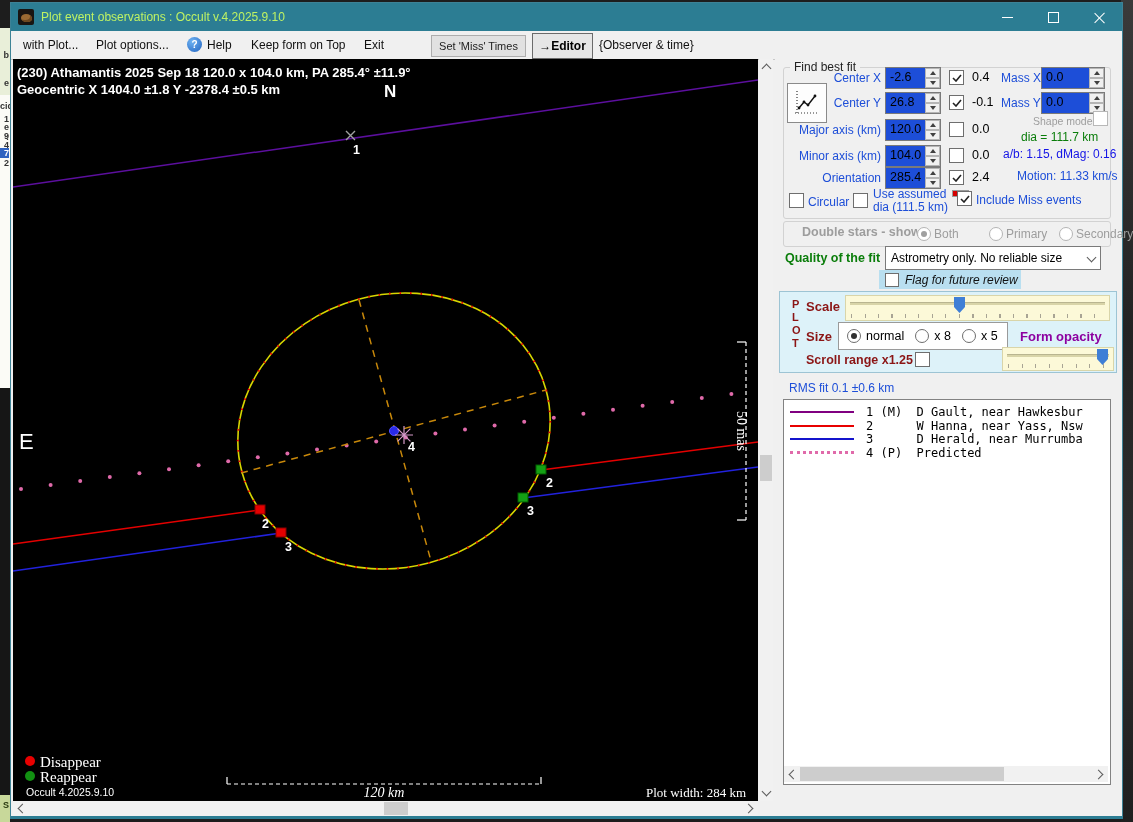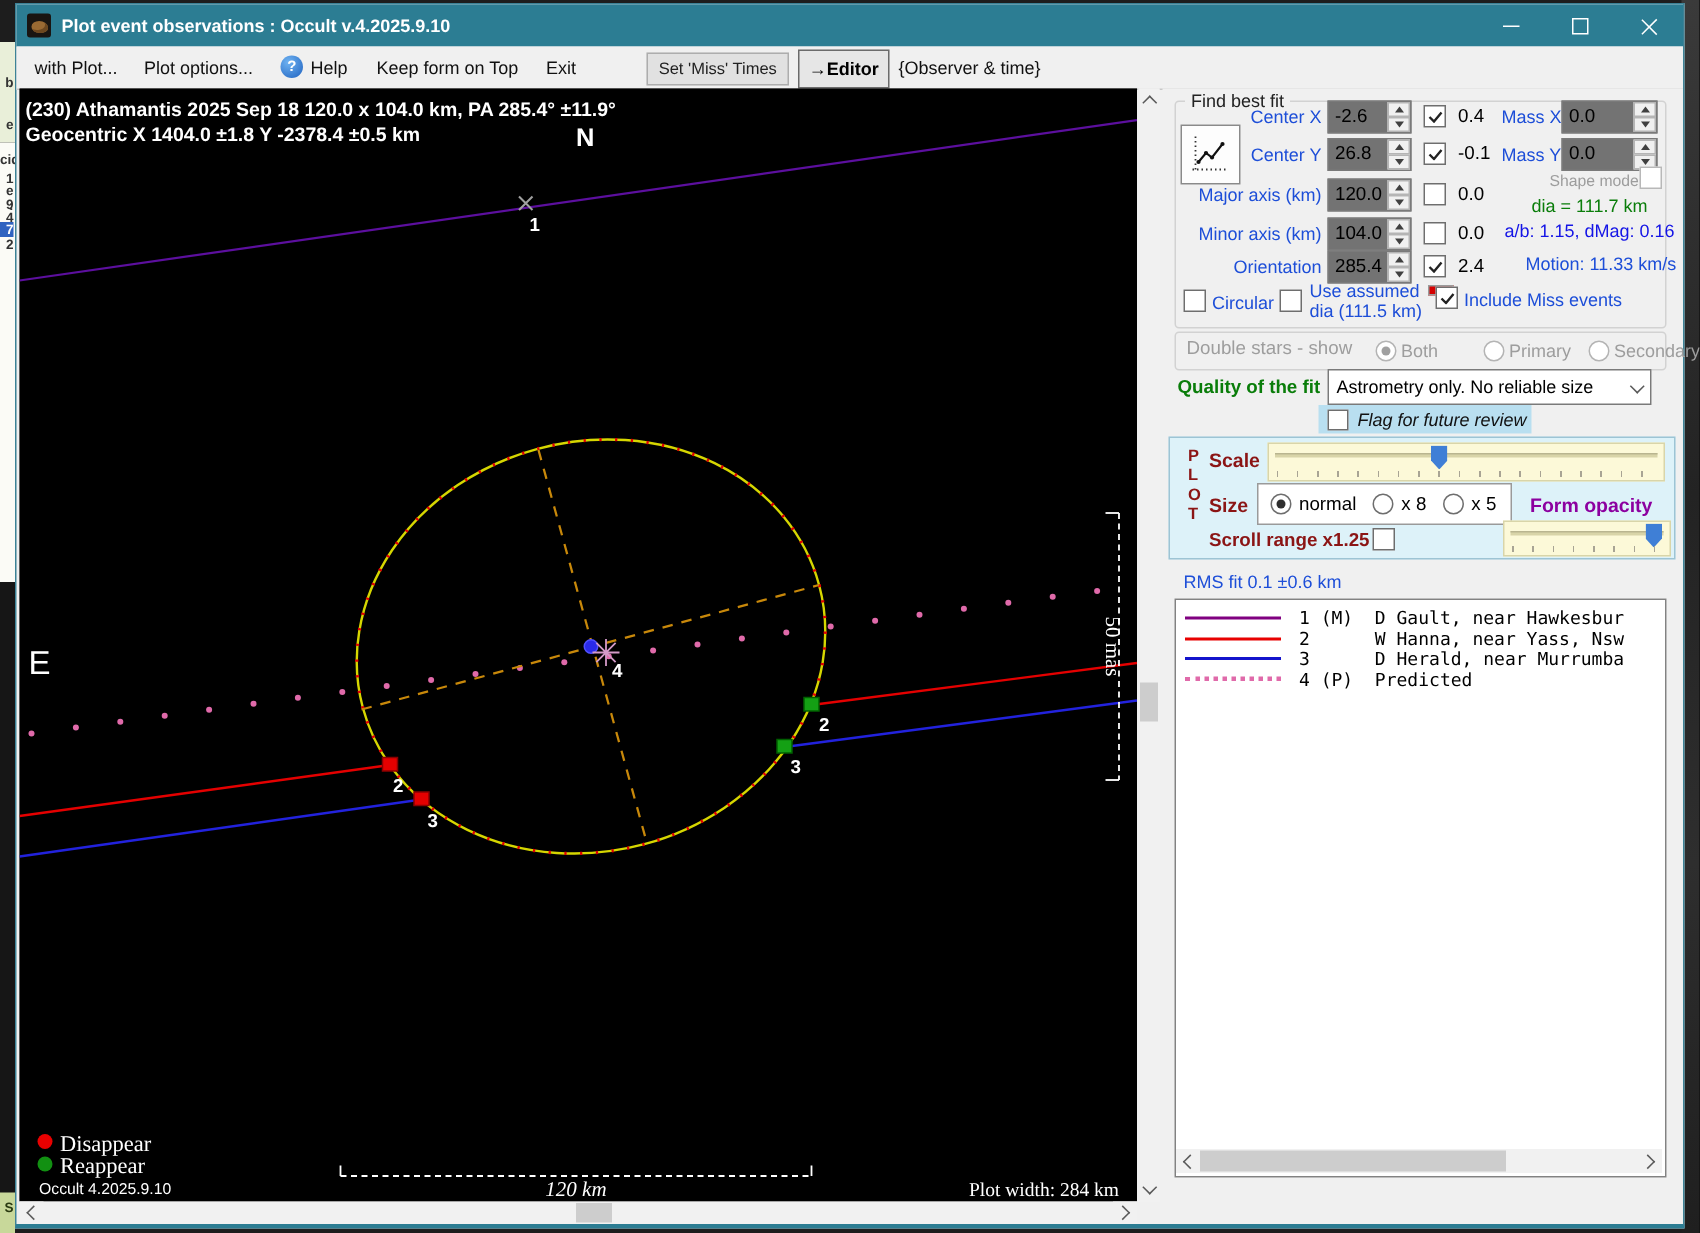--- a/index.html
+++ b/index.html
@@ -13,21 +13,21 @@
   .strip-dark{left:0;top:388px;width:10px;height:407px;background:#161616;}
   .strip-bottom{left:0;top:795px;width:10px;height:27px;background:#c8d89a;}
   .strip-txt{font:bold 9px "Liberation Sans",sans-serif;color:#333;width:9px;text-align:right;}
   .strip-sel{background:#2f63c0;color:#fff;}
   
   #app{left:10px;top:2px;width:1111px;height:813px;background:#f0f0f0;border:1px solid #3d8296;border-bottom:3px solid #2c7d93;}
   
   #titlebar{left:0;top:0;width:1111px;height:28px;background:#2c7d93;}
   #app-icon{left:7px;top:6px;width:16px;height:16px;background:#191512;border-radius:2px;overflow:hidden;}
   #app-icon .blob{position:absolute;left:3px;top:5px;width:11px;height:8px;background:#9a6a33;border-radius:60% 70% 55% 65%;box-shadow:inset -2px -2px 0 #6d4820;}
-  #title-text{left:30px;top:7px;font-size:12px;color:#ffffff;white-space:nowrap;font-weight:bold;}
+  #title-text{left:30px;top:7px;font-size:12px;color:#bef264;white-space:nowrap;}
   .winbtn{top:0;width:46px;height:28px;display:flex;align-items:center;justify-content:center;}
   .ic-min{width:11px;height:1px;background:#fff;}
   .ic-max{width:9px;height:9px;border:1px solid #fff;}
   .ic-close{position:relative;width:11px;height:11px;}
   .ic-close:before,.ic-close:after{content:"";position:absolute;left:5px;top:-1px;width:1.4px;height:14px;background:#fff;}
   .ic-close:before{transform:rotate(45deg);}.ic-close:after{transform:rotate(-45deg);}
   
   #menubar{left:0;top:28px;width:1111px;height:28px;background:#f0f0f0;border-bottom:1px solid #c8c8c8;}
   .menu-item{top:7px;font-size:12px;color:#111;white-space:nowrap;cursor:default;}
   #help-icon{left:176px;top:6px;width:15px;height:15px;border-radius:50%;background:radial-gradient(circle at 35% 30%,#6fb3f2,#1f62c0);color:#fff;font:bold 10px "Liberation Sans",sans-serif;display:flex;align-items:center;justify-content:center;}
@@ -56,21 +56,21 @@
   .chev.down{transform:rotate(45deg);margin-bottom:3px;}
   .chev.left{transform:rotate(135deg);margin-left:3px;}
   .chev.right{transform:rotate(-45deg);margin-right:3px;}
   
   #rpanel{left:764px;top:56px;width:347px;height:757px;background:#f0f0f0;}
   .lbl{font-size:12px;color:#1d4ed8;white-space:nowrap;}
   .lbl-r{text-align:right;}
   .grp{border:1px solid #d2d2d2;border-radius:3px;}
   .grp-lbl{position:absolute;top:-8px;left:6px;background:#f0f0f0;padding:0 4px;font-size:12px;color:#222;}
   
-  .spin{display:flex;height:20px;border:1px solid #7a7a7a;background:#737373;}
+  .spin{display:flex;height:20px;border:1px solid #7a7a7a;background:#1d4ed8;}
   .spin-val{flex:1;font:12.5px "Liberation Sans",sans-serif;color:#000;padding:2px 0 0 4px;overflow:hidden;}
   .spin-btns{width:15px;display:flex;flex-direction:column;}
   .spin-b{flex:1;background:#f0f0f0;border:1px solid #b5b5b5;display:flex;align-items:center;justify-content:center;}
   .tri-up{width:0;height:0;border-left:3px solid transparent;border-right:3px solid transparent;border-bottom:4px solid #404040;}
   .tri-dn{width:0;height:0;border-left:3px solid transparent;border-right:3px solid transparent;border-top:4px solid #404040;}
   
   .cb{width:13px;height:13px;background:#fff;border:1px solid #6e6e6e;display:flex;align-items:center;justify-content:center;}
   .cb.dis{border-color:#b8b8b8;}
   .rb{width:12px;height:12px;border:1px solid #6e6e6e;border-radius:50%;background:#fff;}
   .rb .rdot{width:6px;height:6px;background:#2f2f2f;border-radius:50%;margin:3px;}
@@ -407,21 +407,21 @@
       <div class="abs lbl" style="left:98px;top:128px">Use assumed</div>
       <div class="abs lbl" style="left:98px;top:141px">dia (111.5 km)</div>
       <div class="abs cb" style="left:182px;top:132px">
           <svg width="10" height="8" viewBox="0 0 10 8">
             <polyline points="1,4 4,7 9,1" fill="none" stroke="#222" stroke-width="1.6"></polyline>
           </svg>
         </div>
       <div class="abs lbl" style="left:201px;top:134px">Include Miss events</div>
 
       <div class="abs grp" style="left:8px;top:162px;width:326px;height:24px"></div>
-      <div class="abs" style="left:16px;top:166px;font-size:12.5px;font-weight:normal;color:#9d9d9d">Double stars - show</div>
+      <div class="abs" style="left:27px;top:166px;font-size:12.5px;font-weight:bold;color:#9d9d9d">Double stars - show</div>
       <div class="abs rb dis" style="left:142px;top:168px">
           <div class="rdot"></div>
         </div>
       <div class="abs lbl gray" style="left:159px;top:168px">Both</div>
       <div class="abs rb off dis" style="left:214px;top:168px"></div>
       <div class="abs lbl gray" style="left:231px;top:168px">Primary</div>
       <div class="abs rb off dis" style="left:284px;top:168px"></div>
       <div class="abs lbl gray" style="left:301px;top:168px">Secondary</div>
 
       <div class="abs green" style="left:10px;top:192px;font-size:12.5px;font-weight:bold">Quality of the fit</div>

